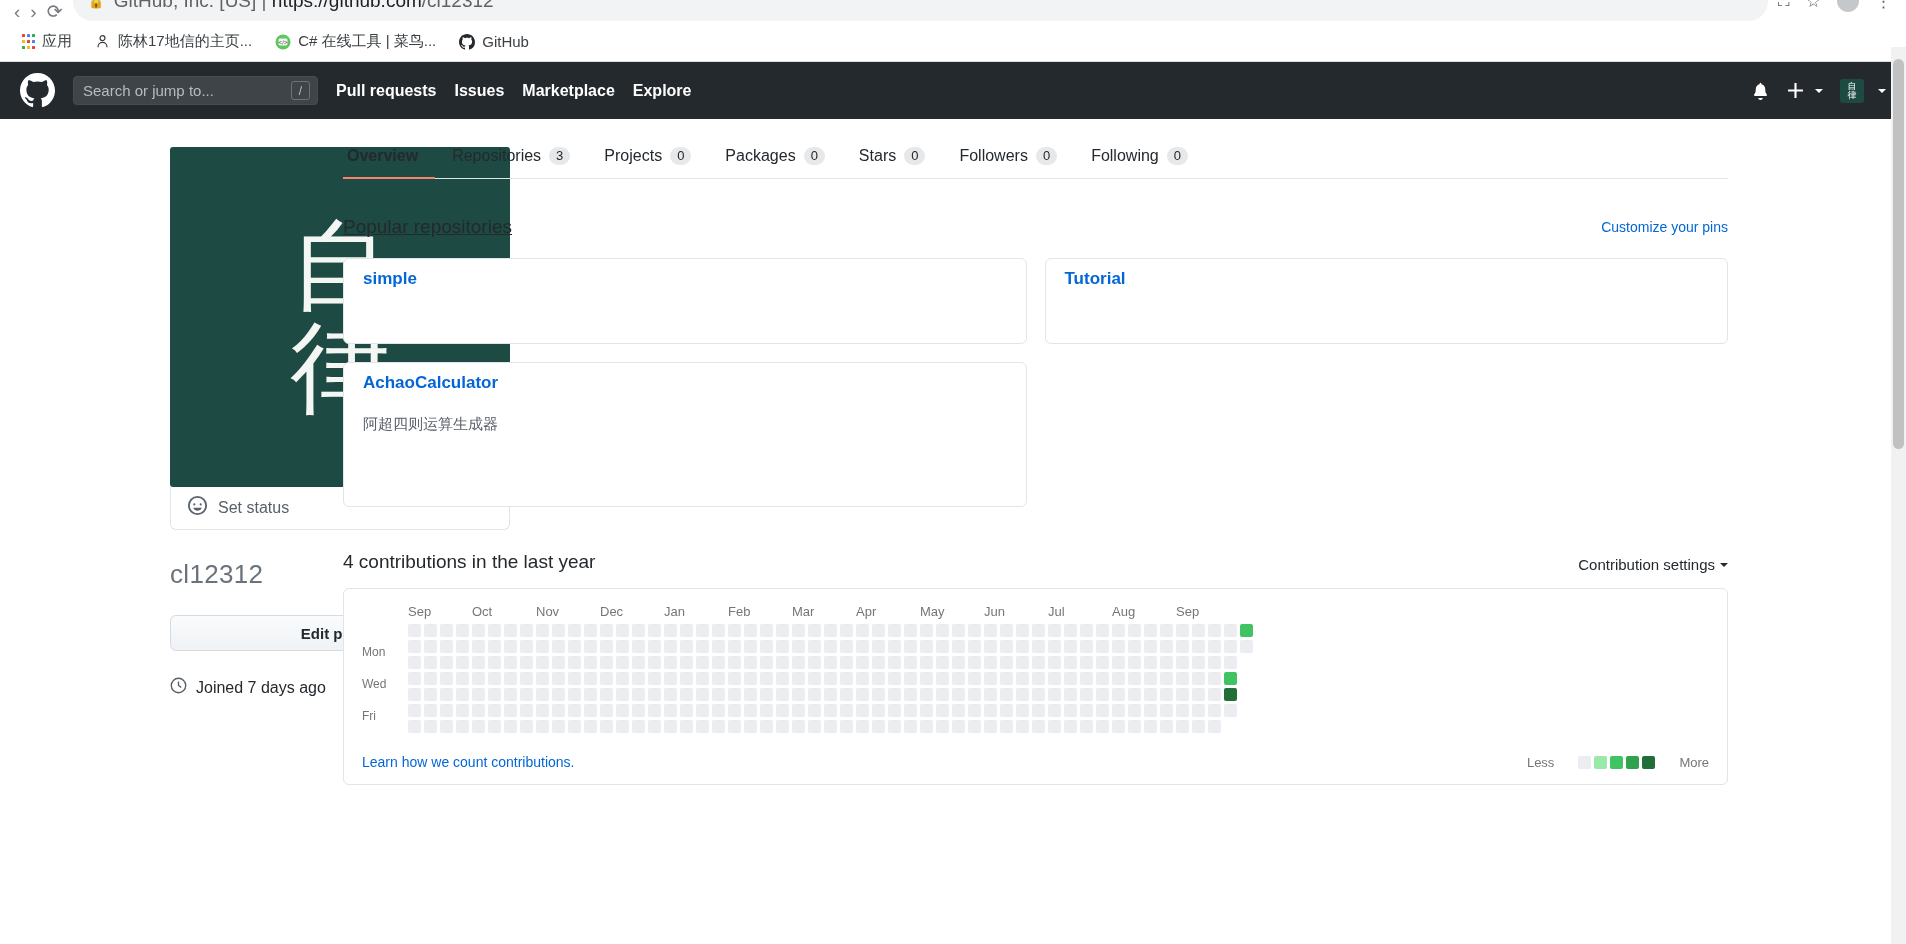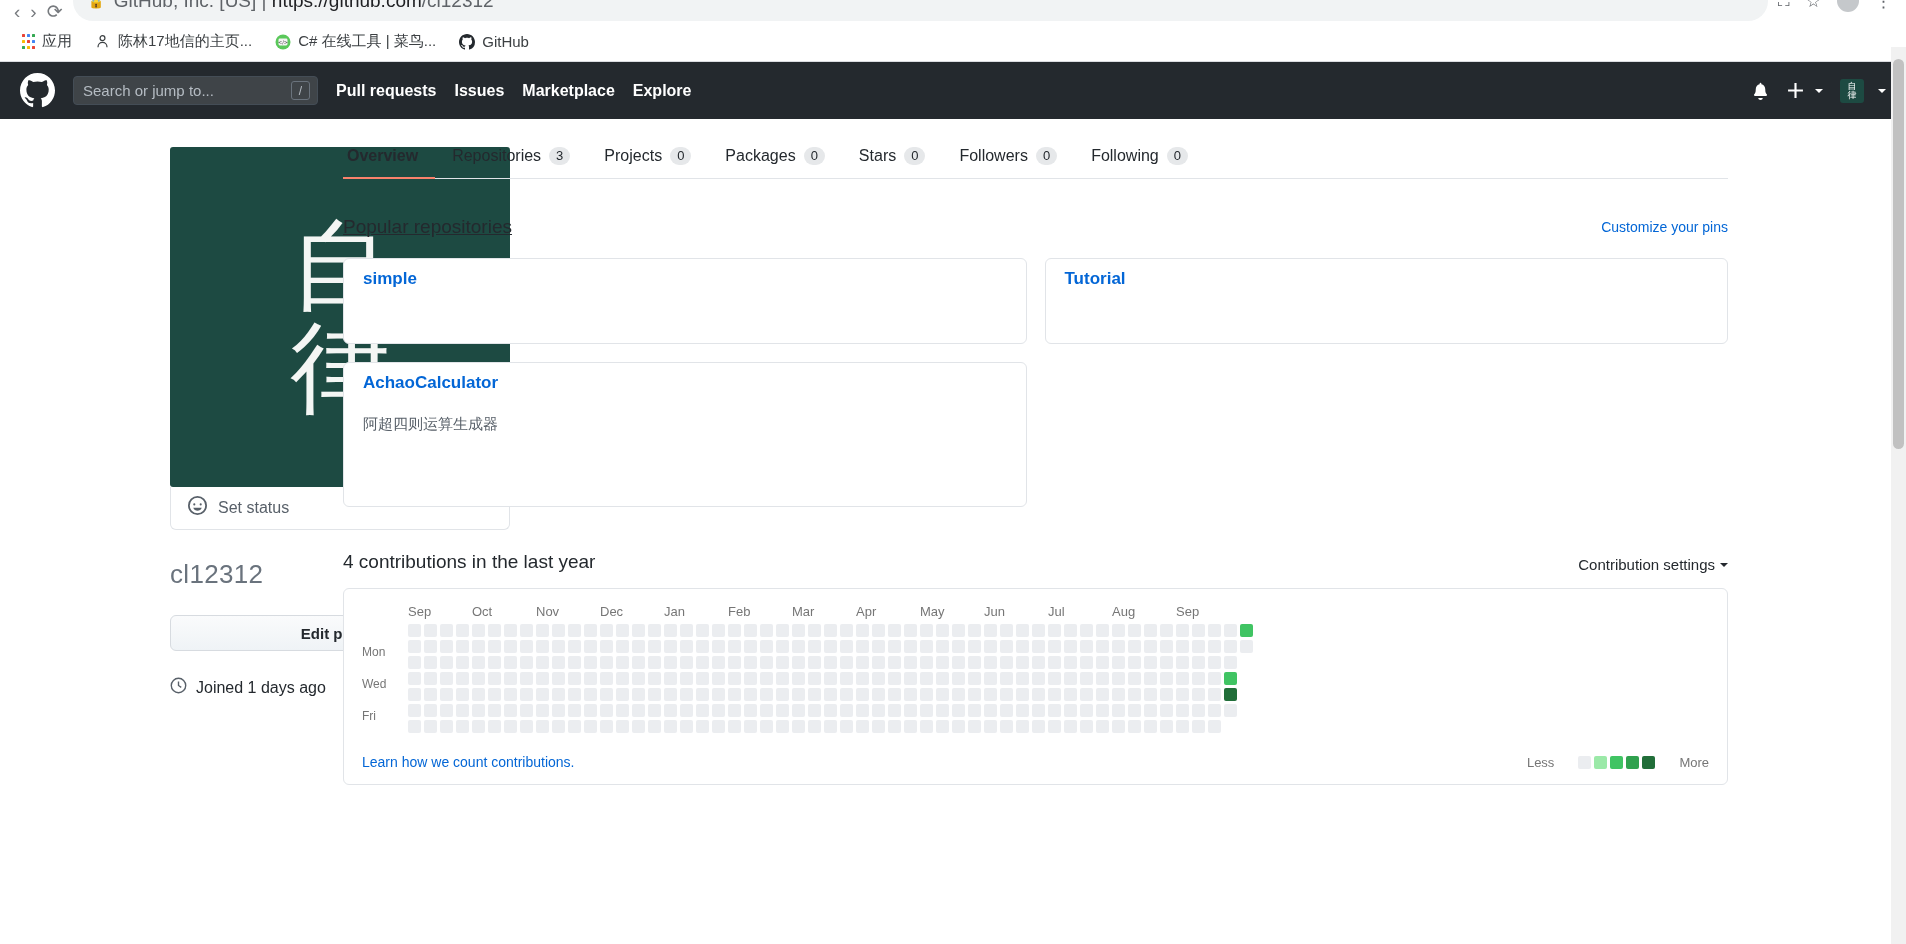--- a/index.html
+++ b/index.html
@@ -298,21 +298,21 @@
 
     <div id="edit-profile-btn">Edit profile</div>
 
     <div id="joined-row">
       <span>
         <svg width="17" height="17" viewBox="0 0 16 16" fill="none" stroke="#586069" stroke-width="1.3">
             <circle cx="8" cy="8" r="6.8"></circle>
             <path d="M8 4.2V8l2.6 1.7"></path>
           </svg>
       </span>
-      <span>Joined 1 days ago</span>
+      <span>Joined 7 days ago</span>
     </div>
   </div>
 
   <div id="main">
 
     <div id="profile-tabs">
       <div class="ptab active">
         <span>Overview</span>
       </div>
       <div class="ptab">

